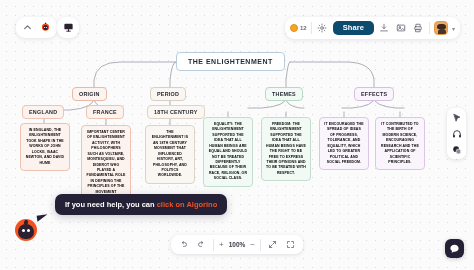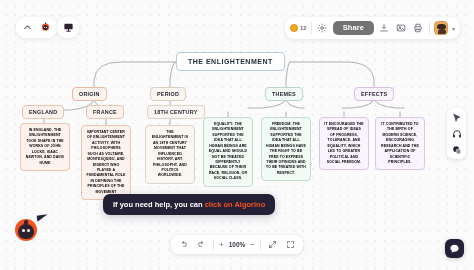--- a/index.html
+++ b/index.html
@@ -48,21 +48,21 @@
 
   .coin-wrap { display: flex; align-items: center; gap: 2px; }
   .coin {
     width: 8px; height: 8px; border-radius: 50%;
     background: #f5a623;
     border: 1px solid #e09215;
   }
   .coin-num { font-size: 6px; color: #6b6b7b; font-weight: 600; }
 
   #share-btn {
-    background: #737373;
+    background: #0c4a6e;
     color: #fff;
     font-size: 7.5px;
     font-weight: 700;
     border-radius: 5px;
     padding: 3px 10px;
     border: none;
     cursor: pointer;
     letter-spacing: .1px;
     line-height: 1;
   }
@@ -150,21 +150,20 @@
     left: 55px; top: 194px;
     background: #242136;
     color: #ffffff;
     border-radius: 7px;
     padding: 6px 10px;
     font-size: 7.5px;
     font-weight: 600;
     z-index: 40;
     box-shadow: 0 2px 8px rgba(20,20,43,.22);
     white-space: nowrap;
-    margin-left: 48px;
   }
   #tip .link { color: #f4511e; }
   #tip-arrow {
     position: absolute;
     left: 37px; top: 215px;
     width: 0; height: 0;
     border-top: 6px solid #242136;
     border-right: 11px solid transparent;
     transform: rotate(-8deg);
     z-index: 39;

